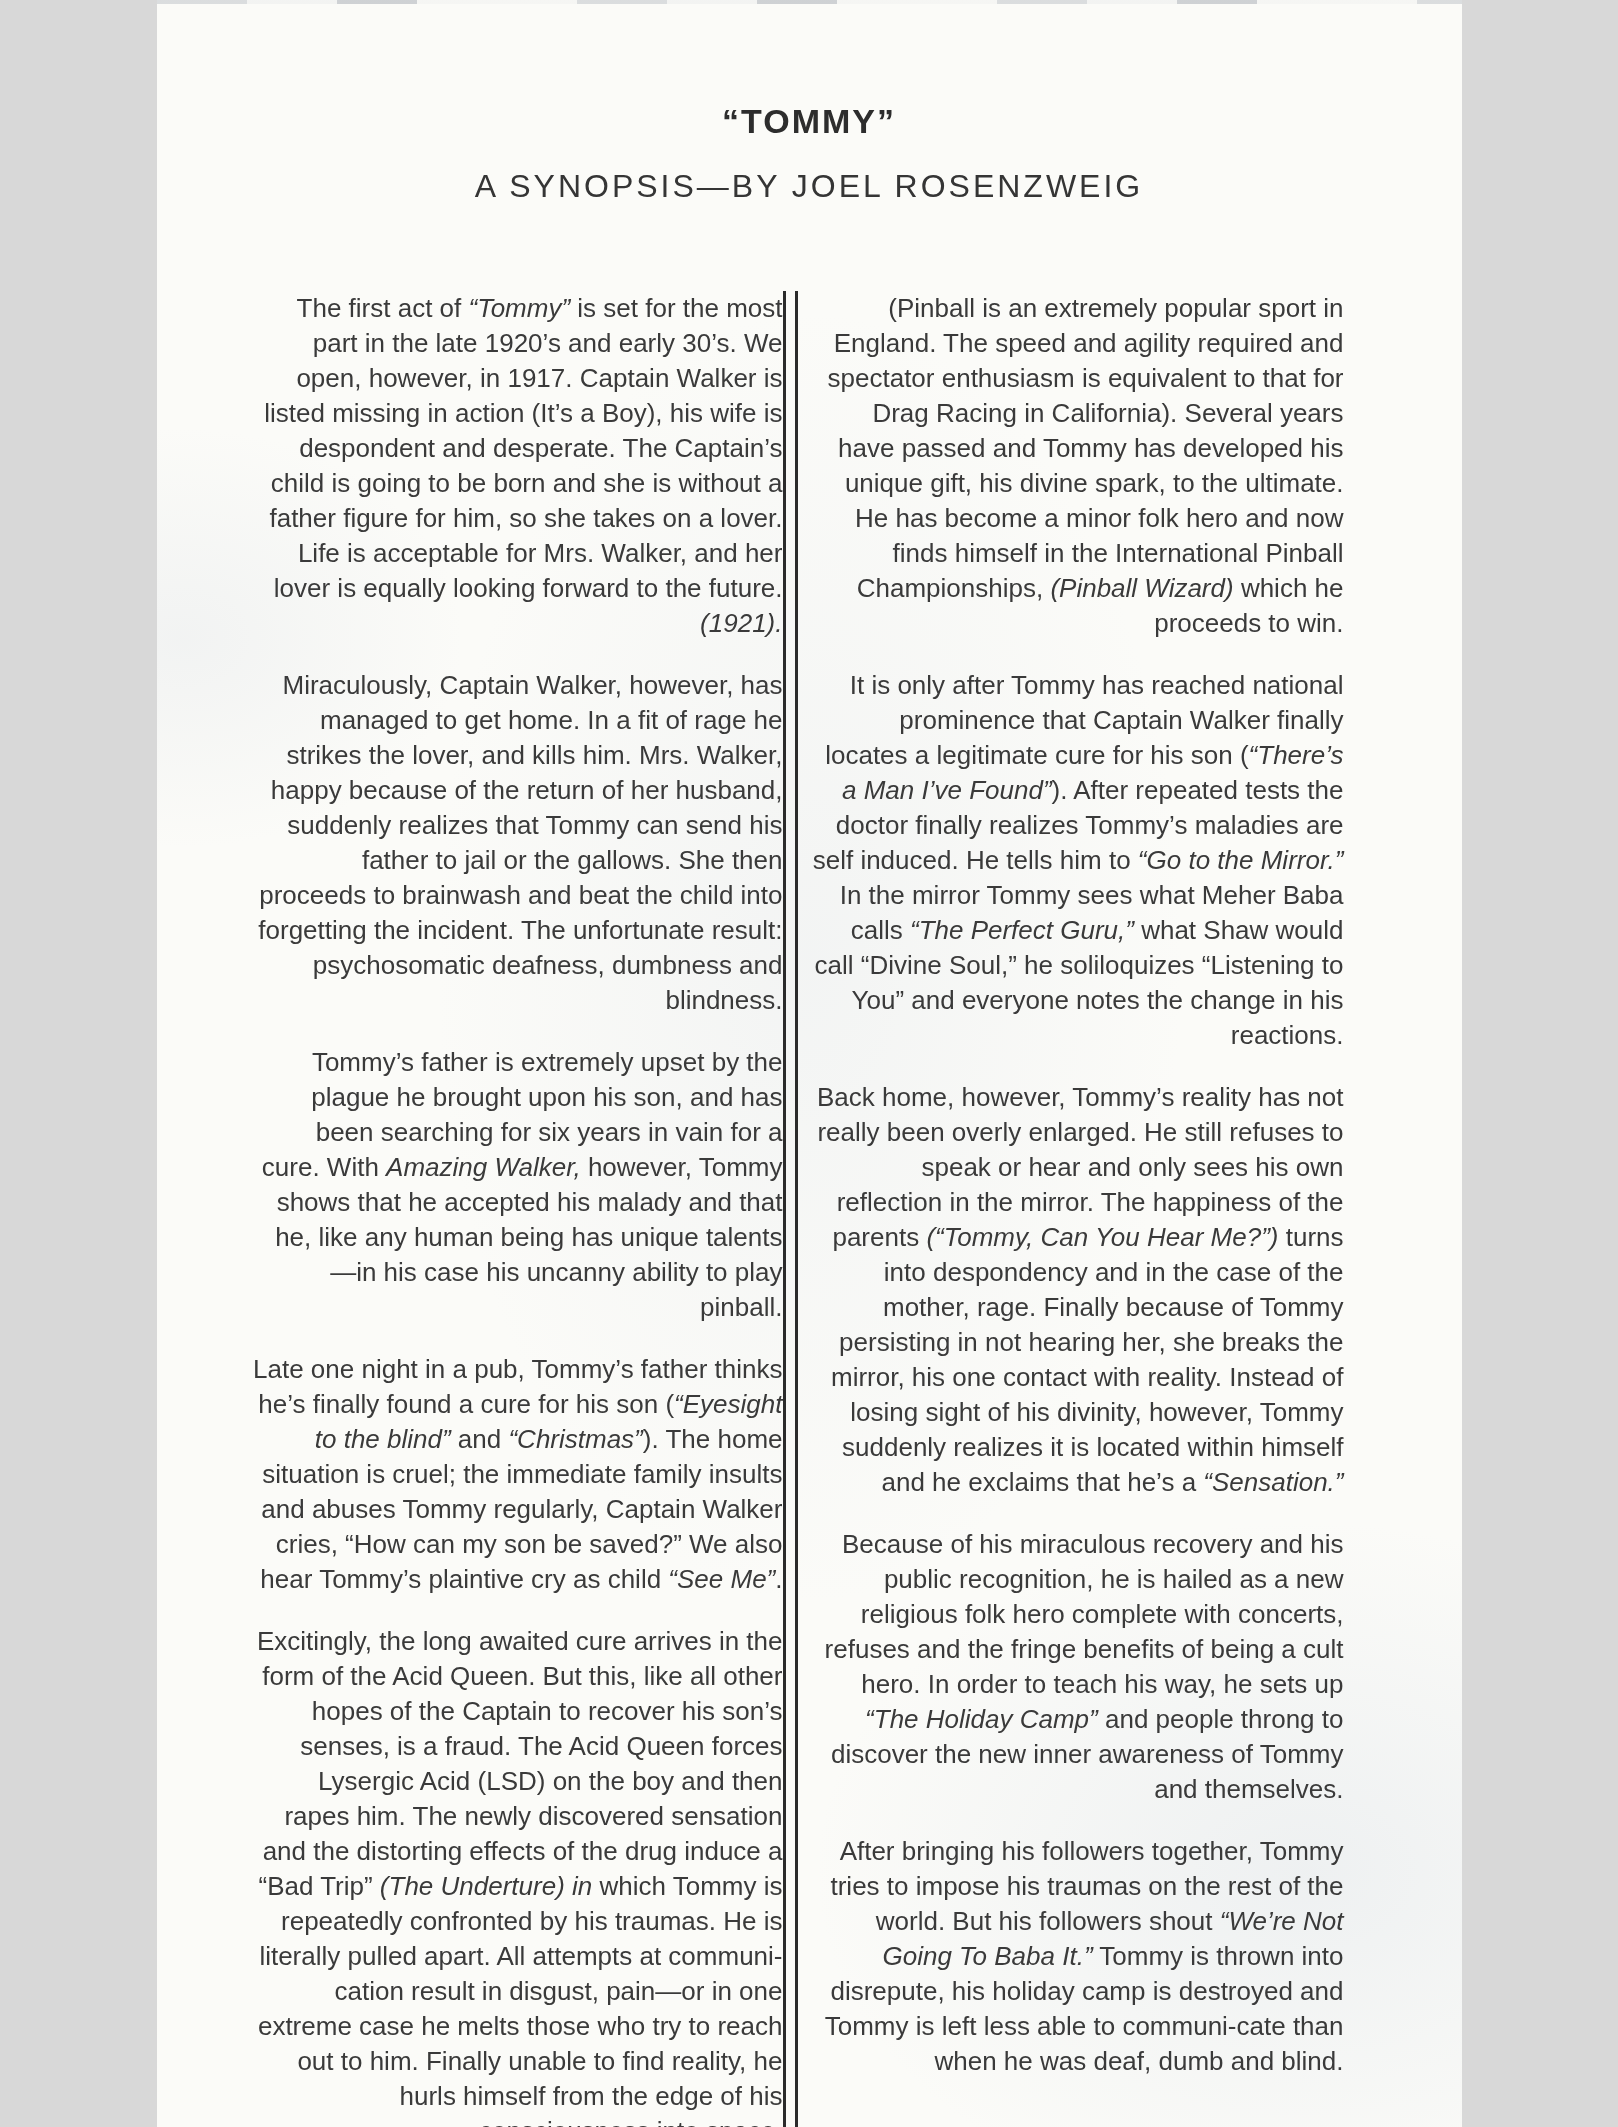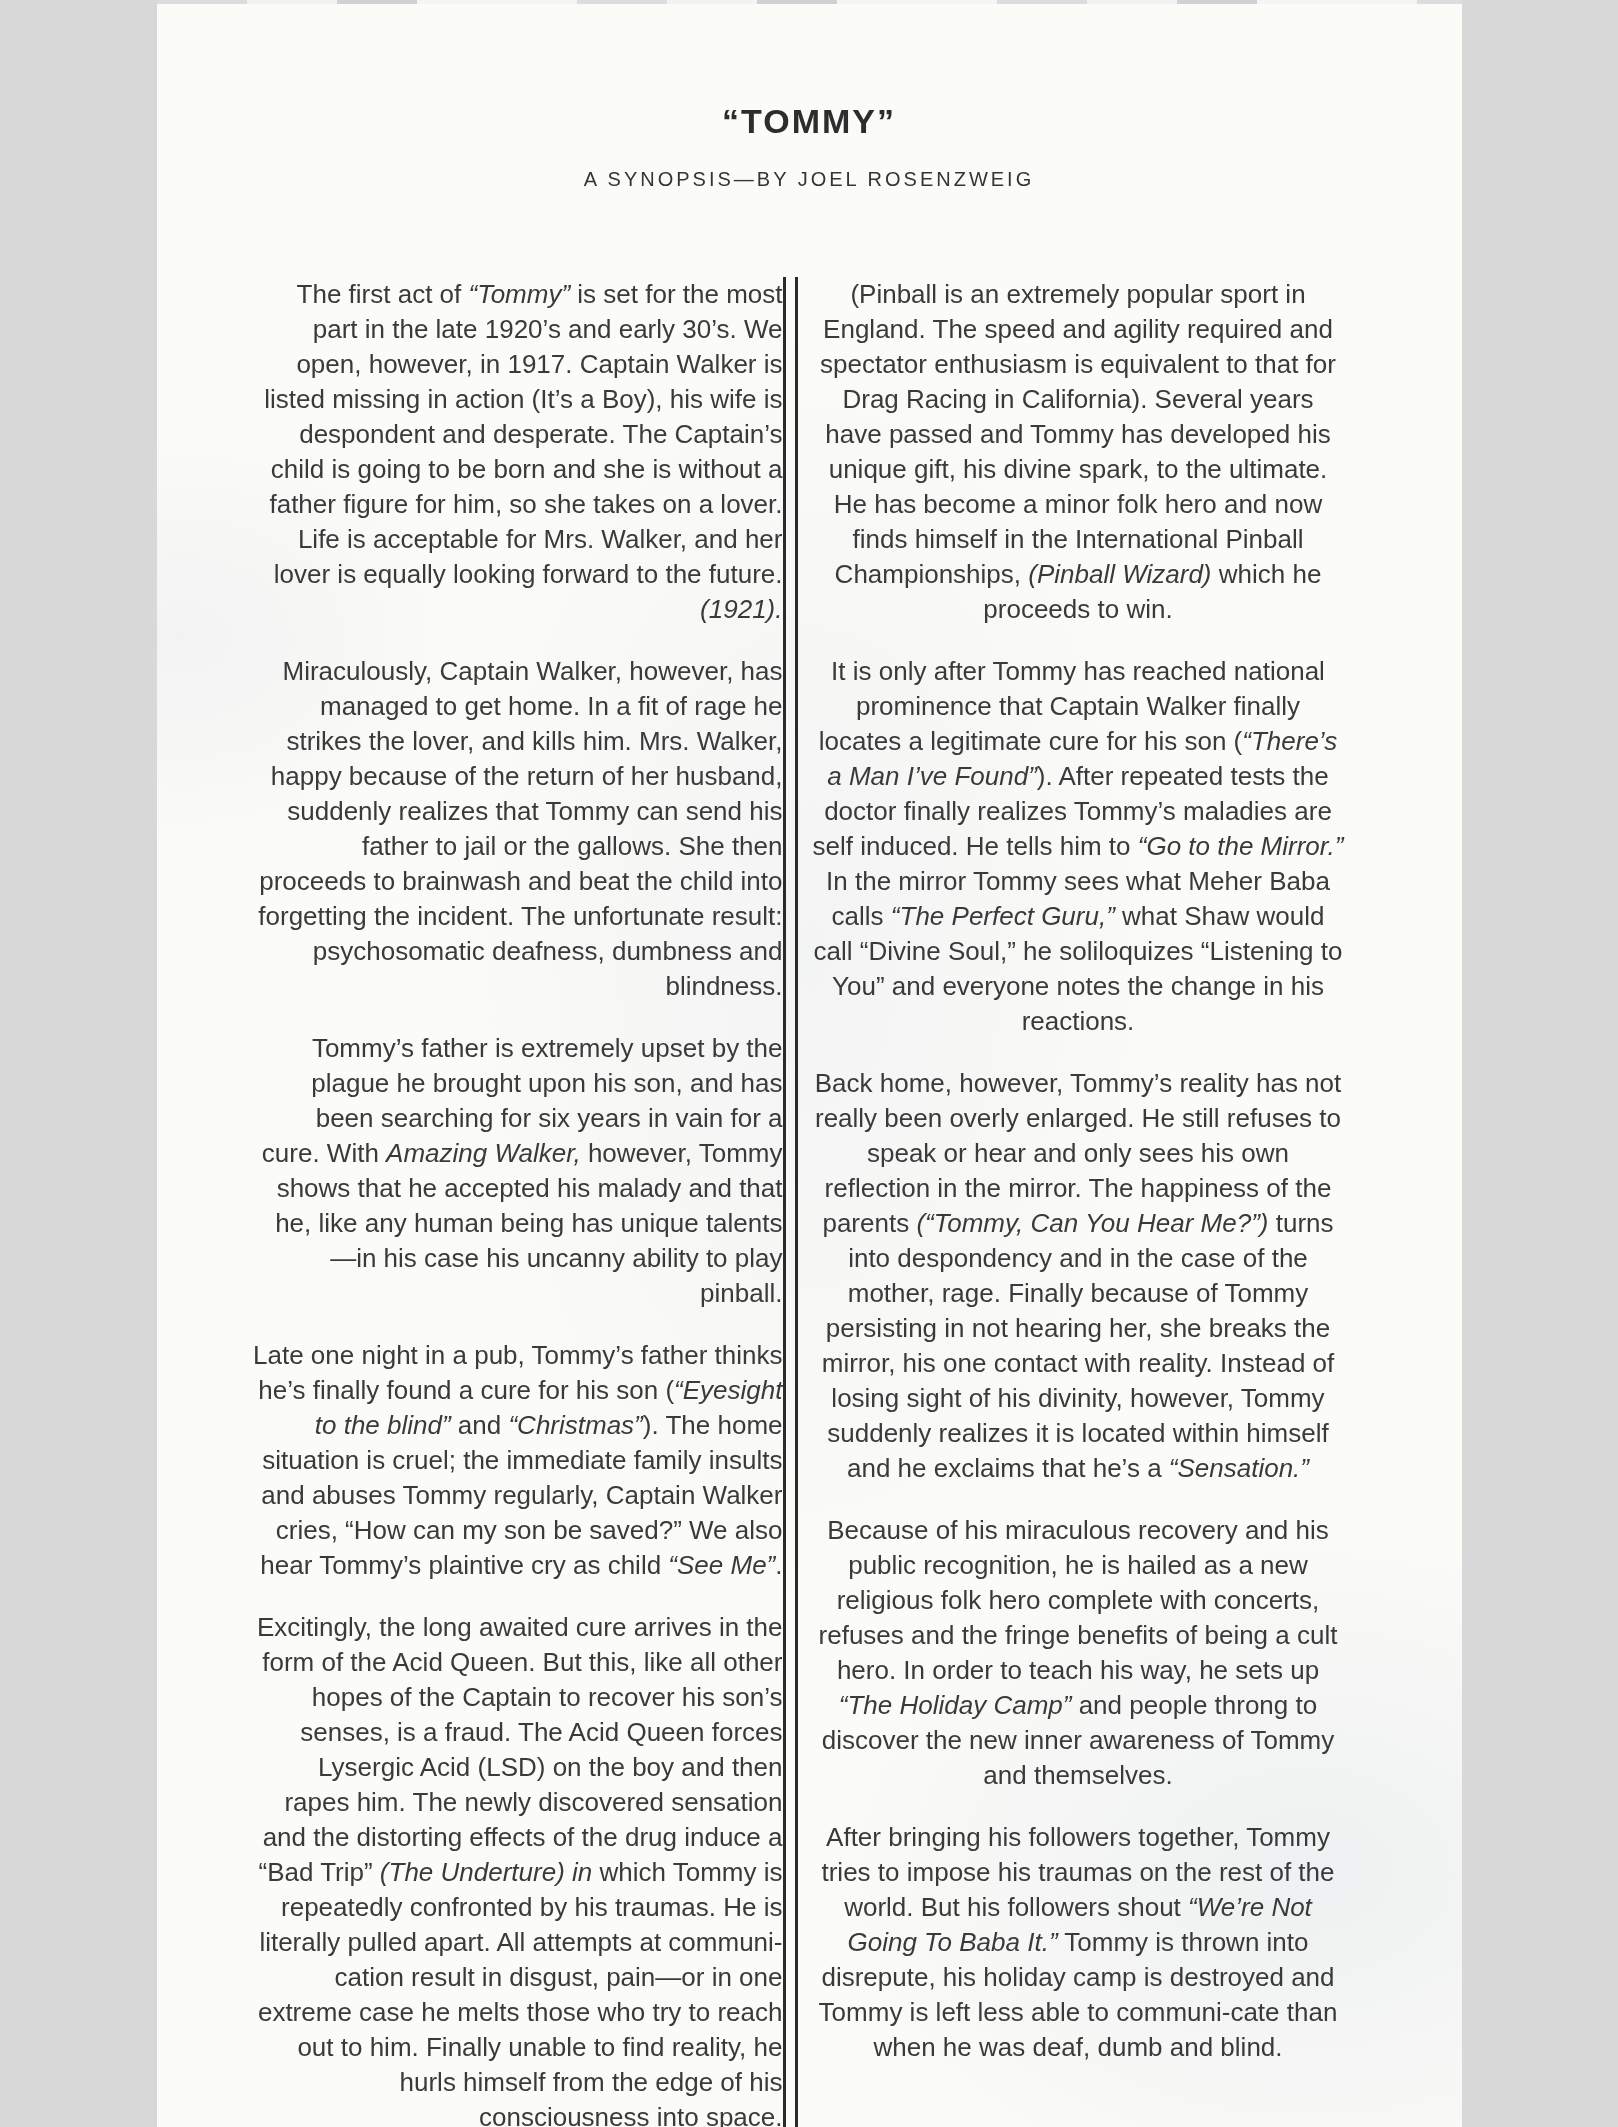--- a/index.html
+++ b/index.html
@@ -36,39 +36,39 @@
   .title {
     font-size: 34px;
     font-weight: bold;
     letter-spacing: 2px;
     color: #2d2d2d;
     margin: 0;
   }
 
   .subtitle {
     margin-top: 27px;
-    font-size: 20px;
+    font-size: 32px;
     letter-spacing: 3px;
     color: #353535;
   }
 
   .columns {
     display: flex;
     align-items: flex-start;
     margin: 86px 118px 0 95px;
     min-height: 1805px;
   }
 
   .col { flex: 1 1 0; font-size: 26px; line-height: 35px; }
 
   .col p { margin: 0 0 27px 0; }
   .col p:last-of-type { margin-bottom: 0; }
 
   .col-left  { text-align: right; }
-  .col-right { text-align: center;  padding-left: 15px; }
+  .col-right { text-align: right;  padding-left: 15px; }
 
   .divider {
     align-self: stretch;
     width: 9px;
     flex: 0 0 auto;
     border-left: 3px solid #2b2b2b;
     border-right: 3px solid #2b2b2b;
   }
 
   .it { font-style: italic; }

